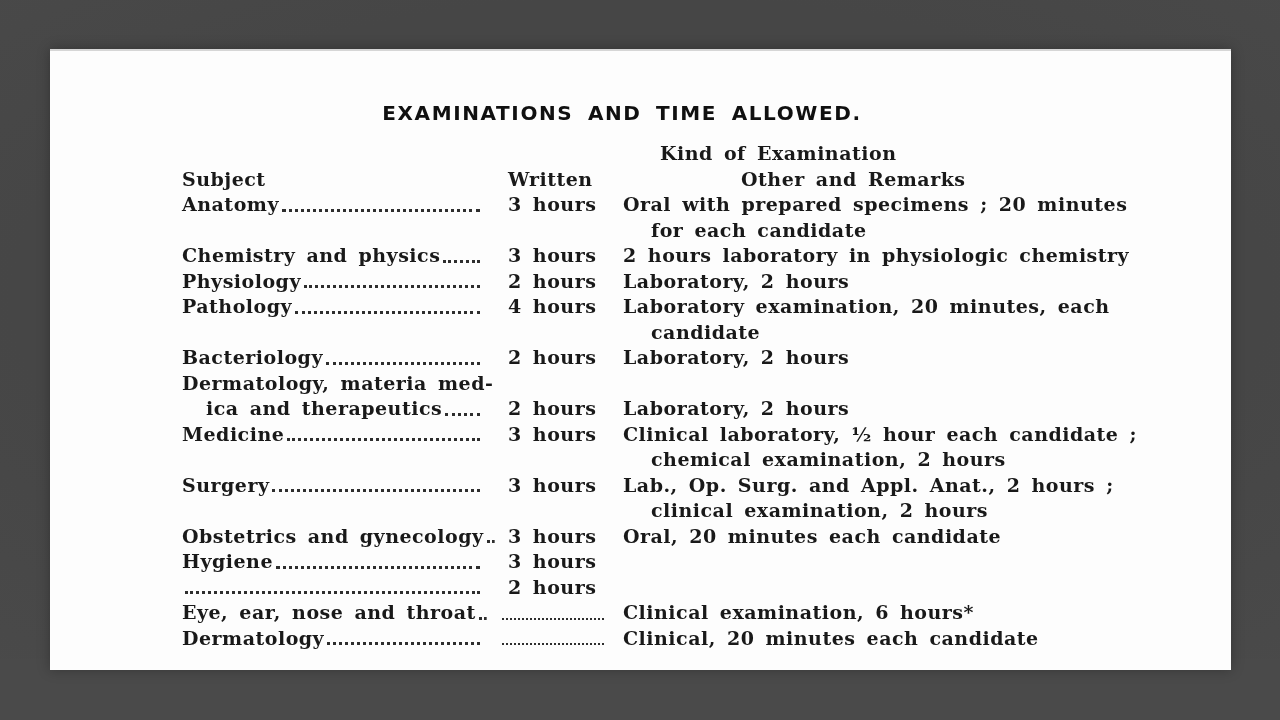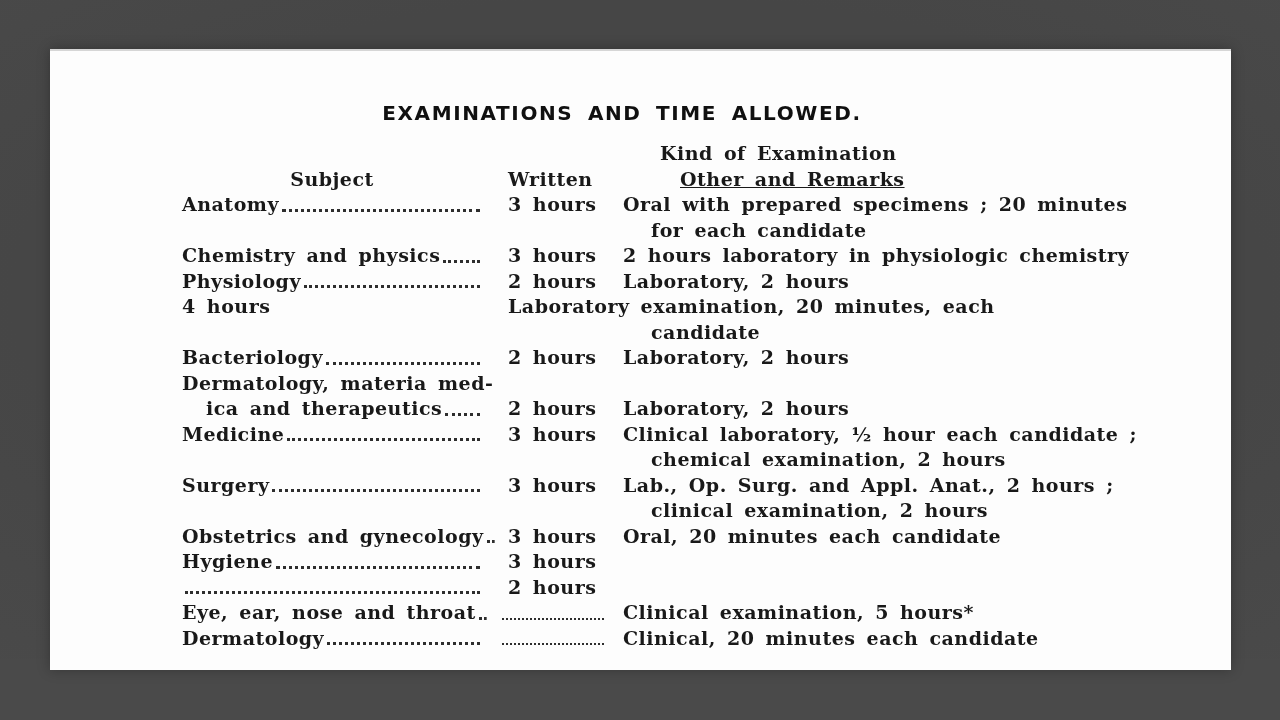--- a/index.html
+++ b/index.html
@@ -68,22 +68,22 @@
     width: 102px;
     align-self: flex-end;
     height: 0;
     border-bottom: 2.5px dotted #2e2e2e;
     margin-bottom: 6px;
     margin-left: -6px;
   }
   .dash-line.show { display: block; }
   .remarks-text.indent { padding-left: 28px; }
   .hdr-kind { margin-left: 37px; display: inline-block; }
-  .hdr-other { margin-left: 57px; display: inline-block; text-decoration: underline; }
-  .hdr-subject-cell { display: flex; justify-content: center; padding-right: 26px; }
+  .hdr-other { margin-left: 118px; display: inline-block; }
+  .hdr-subject-cell { display: flex; justify-content: flex-start; padding-right: 26px; }
 </style>
 </head>
 <body>
 
 <div class="scene">
   <div class="page">
     <div class="content">
 
       <div class="title">EXAMINATIONS AND TIME ALLOWED.</div>
 
@@ -154,20 +154,24 @@
     </div>
     <div class="cell written">
       <span class="written-text">2 hours</span>
 
     </div>
     <div class="cell remarks">
       <span class="remarks-text">Laboratory, 2 hours</span>
     </div>
   </div>
           <div class="row">
+    <div class="cell subject">
+      <span class="subject-text">Pathology</span>
+      <span class="leader"></span>
+    </div>
     <div class="cell written">
       <span class="written-text">4 hours</span>
 
     </div>
     <div class="cell remarks">
       <span class="remarks-text">Laboratory examination, 20 minutes, each</span>
     </div>
   </div>
           <div class="row">
     <div class="cell subject">
@@ -314,21 +318,21 @@
           <div class="row">
     <div class="cell subject">
       <span class="subject-text">Eye, ear, nose and throat</span>
       <span class="leader"></span>
     </div>
     <div class="cell written">
       <span class="written-text"></span>
       <span class="dash-line show"></span>
     </div>
     <div class="cell remarks">
-      <span class="remarks-text">Clinical examination, 5 hours*</span>
+      <span class="remarks-text">Clinical examination, 6 hours*</span>
     </div>
   </div>
           <div class="row">
     <div class="cell subject">
       <span class="subject-text">Dermatology</span>
       <span class="leader"></span>
     </div>
     <div class="cell written">
       <span class="written-text"></span>
       <span class="dash-line show"></span>

